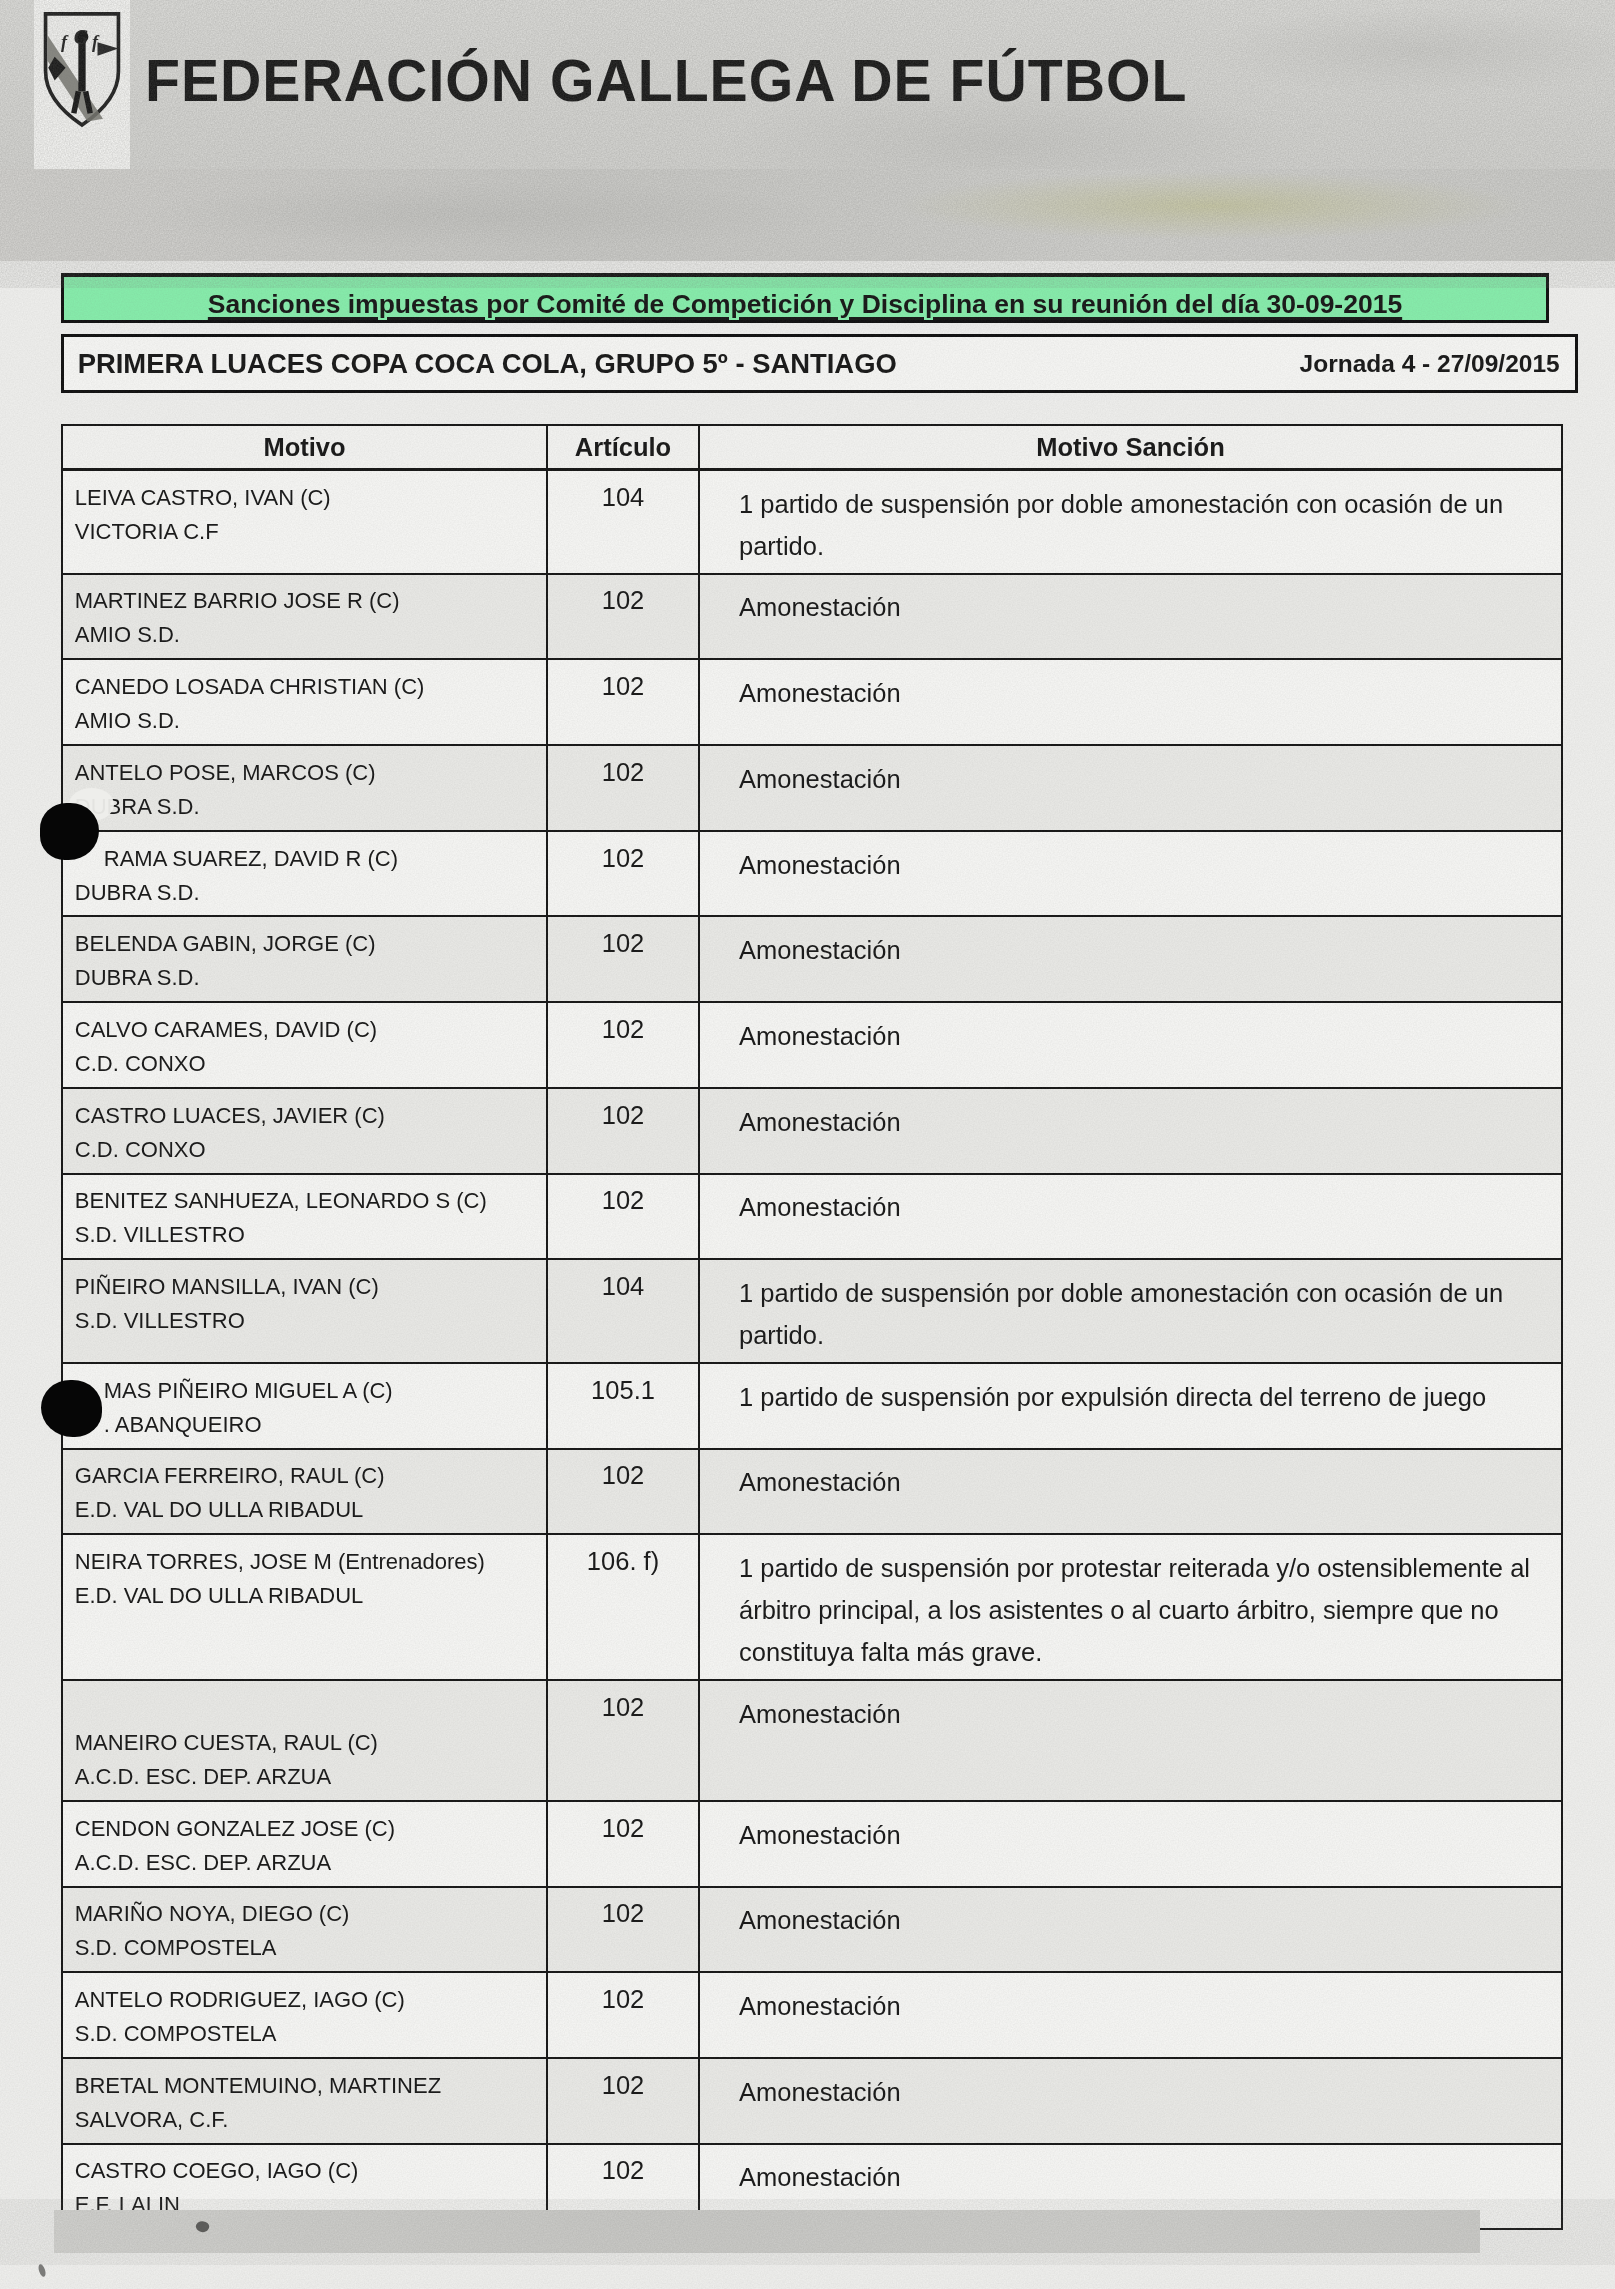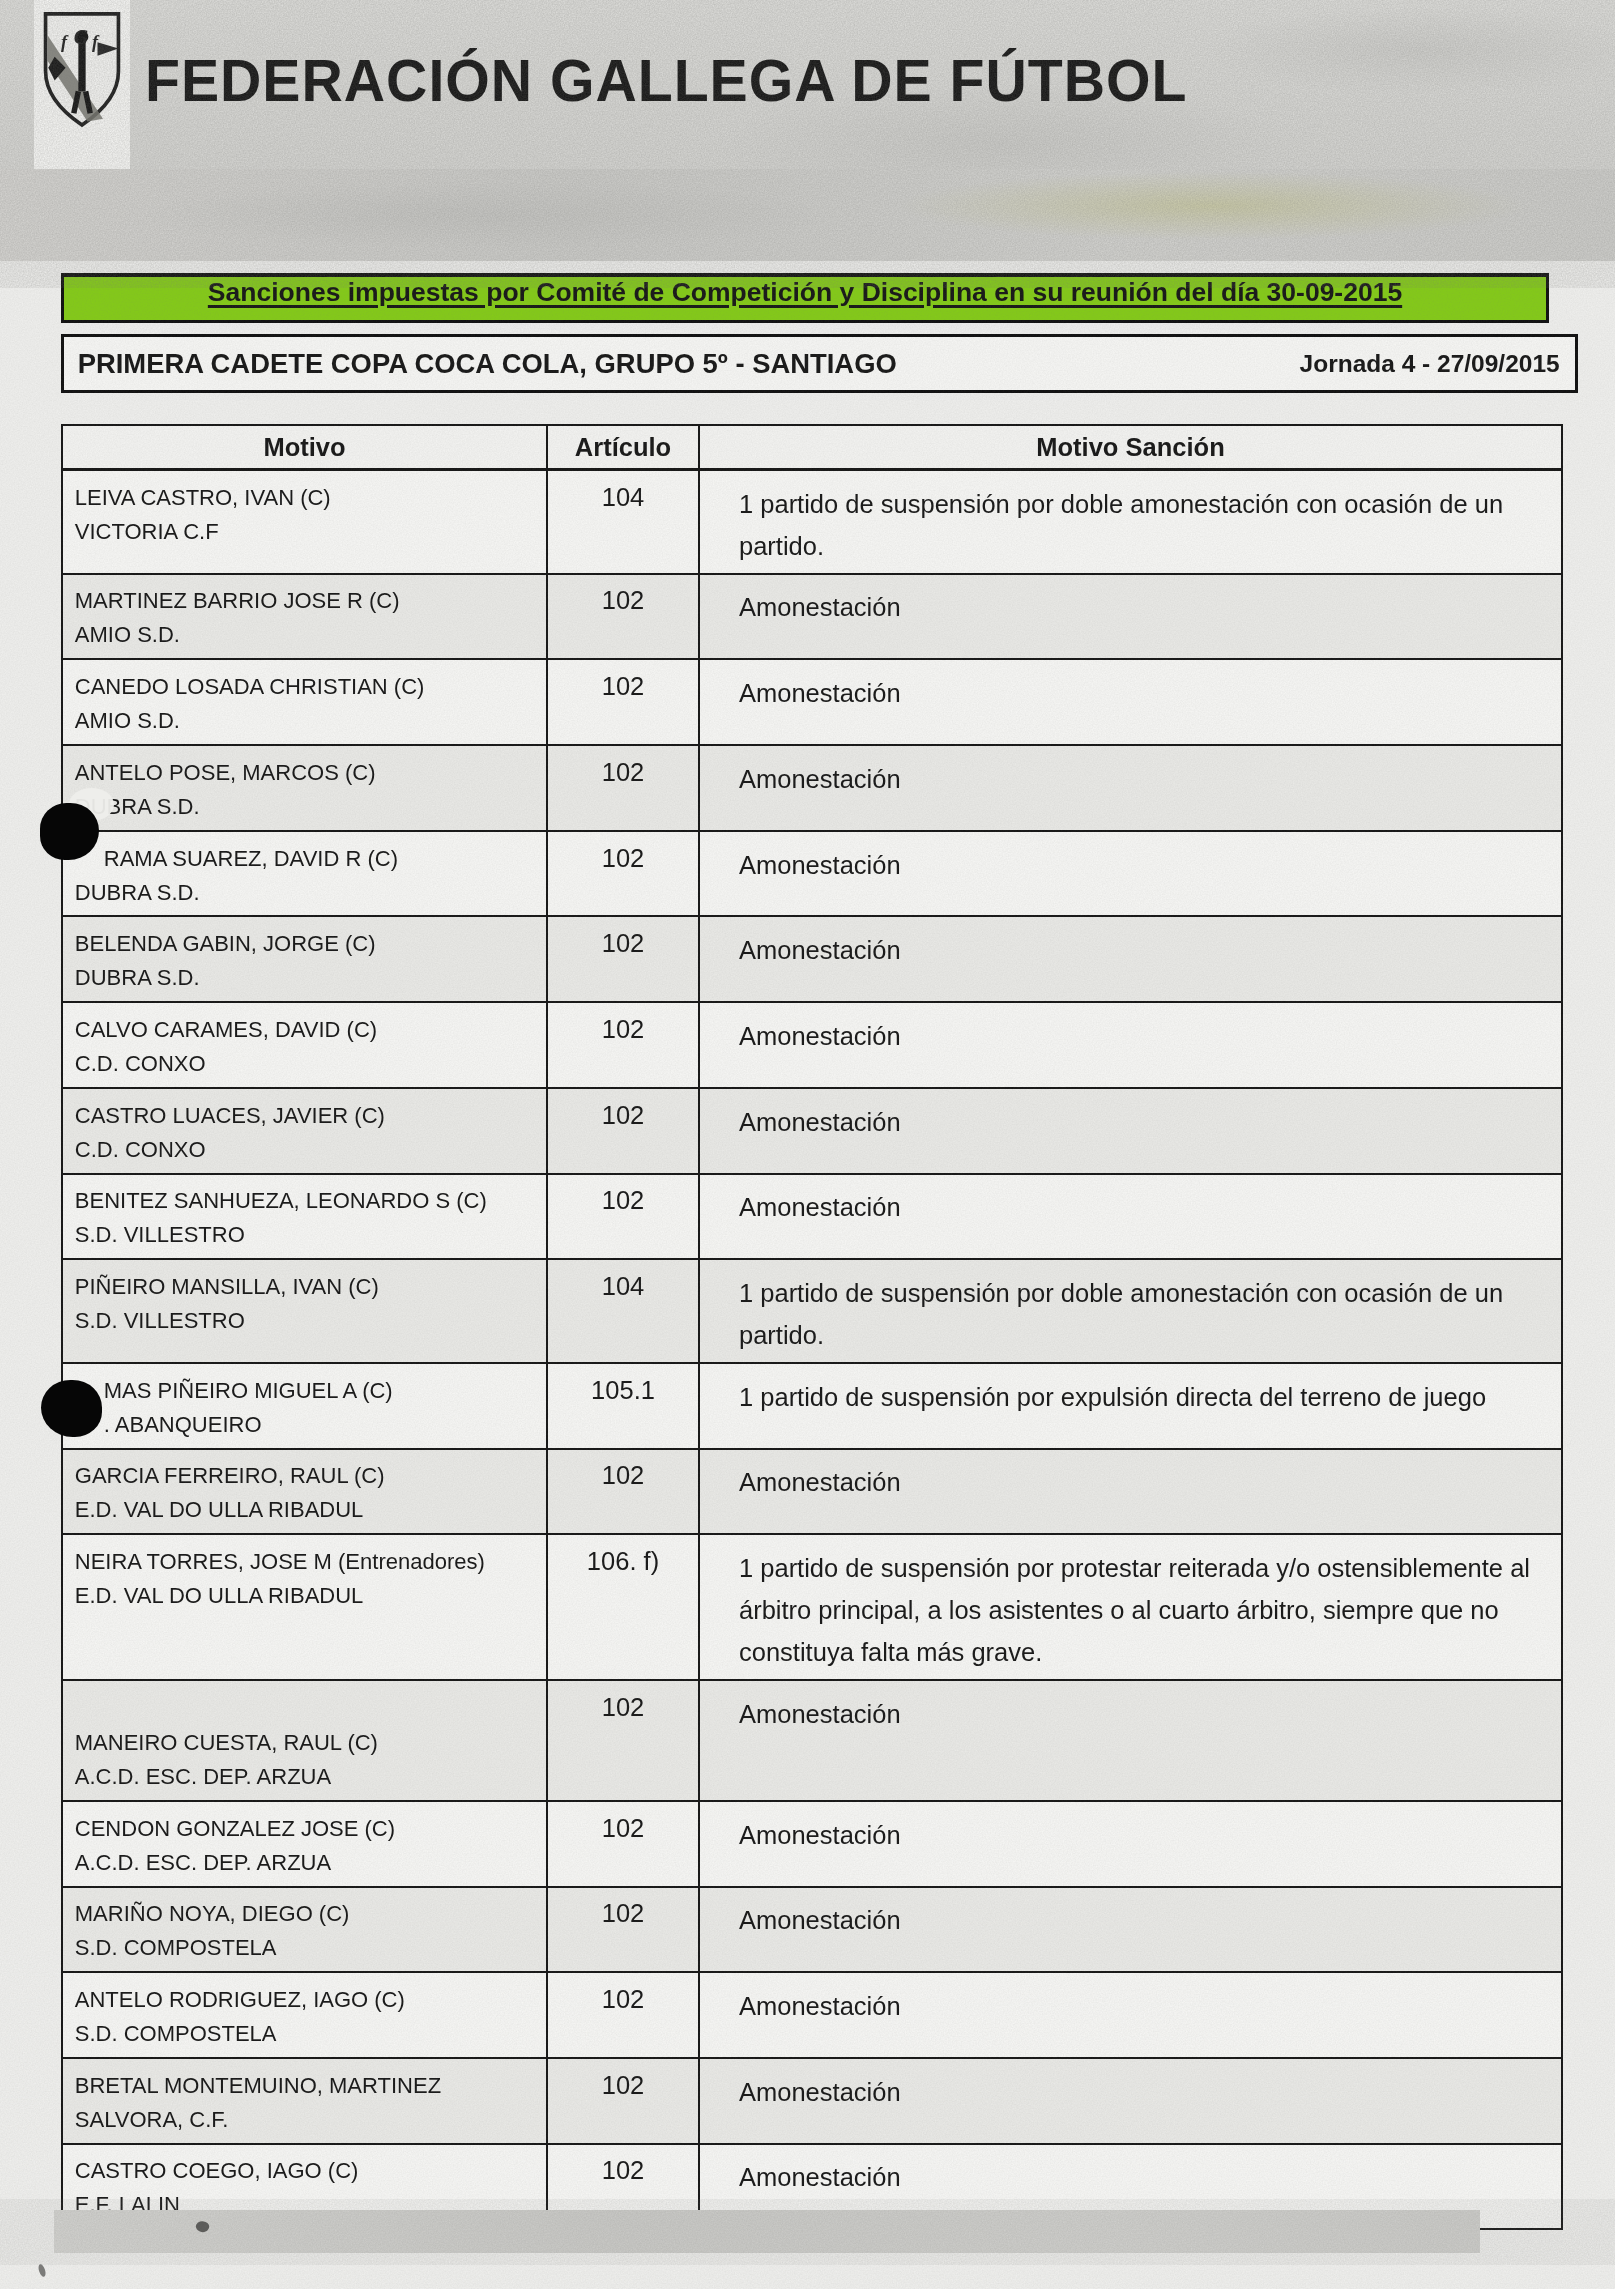--- a/index.html
+++ b/index.html
@@ -17,22 +17,22 @@
       radial-gradient(ellipse 490px 49px at 30% 50%, #c9c9c6 0%, rgba(201,201,198,0) 70%),
       radial-gradient(ellipse 392px 43px at 75% 40%, #cccca9 0%, rgba(204,204,201,0) 80%),
       linear-gradient(90deg,#d9d8d5,#d0d0cd 35%,#d7d7d4 70%,#d2d2cf);}
   .logo-box{position:absolute;left:34px;top:0;width:96px;height:169px;background:#fbfbf9;}
   .crest{position:absolute;left:6.9px;top:7.8px;}
   .org-title{position:absolute;left:145px;top:47px;font-size:59px;font-weight:700;
     letter-spacing:1px;color:#121212;white-space:nowrap;transform:scaleX(.97);transform-origin:left;}
 
   
   .banner1{position:absolute;left:61px;top:273px;width:1482px;height:43px;
-    background:#84cc16;border:3.9px solid #0e0e0e;border-top-width:4.9px;
-    display:flex;align-items:flex-start;justify-content:center;}
+    background:#86efac;border:3.9px solid #0e0e0e;border-top-width:4.9px;
+    display:flex;align-items:flex-end;justify-content:center;}
   .banner1 span{font-size:26.5px;font-weight:700;text-decoration:underline;
     text-decoration-thickness:2.9px;text-underline-offset:3.9px;}
   .banner2{position:absolute;left:61px;top:334px;width:1482px;height:53px;
     background:#f8f8f6;border:3.9px solid #0e0e0e;
     display:flex;align-items:center;justify-content:space-between;padding:0 15.7px 0 13.7px;box-sizing:content-box;}
   .banner2 .left{font-size:27.4px;font-weight:700;}
   .banner2 .right{font-size:24.5px;font-weight:700;}
 
   
   table.sanctions{position:absolute;left:61px;top:424px;width:1500px;
@@ -93,21 +93,21 @@
     </svg>
   </div>
 
   <div class="org-title">FEDERACIÓN GALLEGA DE FÚTBOL</div>
 
   <div class="banner1">
     <span>Sanciones impuestas por Comité de Competición y Disciplina en su reunión del día 30-09-2015</span>
   </div>
 
   <div class="banner2">
-    <span class="left">PRIMERA CADETE COPA COCA COLA, GRUPO 5º - SANTIAGO</span>
+    <span class="left">PRIMERA LUACES COPA COCA COLA, GRUPO 5º - SANTIAGO</span>
     <span class="right">Jornada 4 - 27/09/2015</span>
   </div>
 
   <table class="sanctions">
     <colgroup>
         <col style="width:485px">
         <col style="width:152px">
         <col style="width:863px">
       </colgroup>
     <thead>

